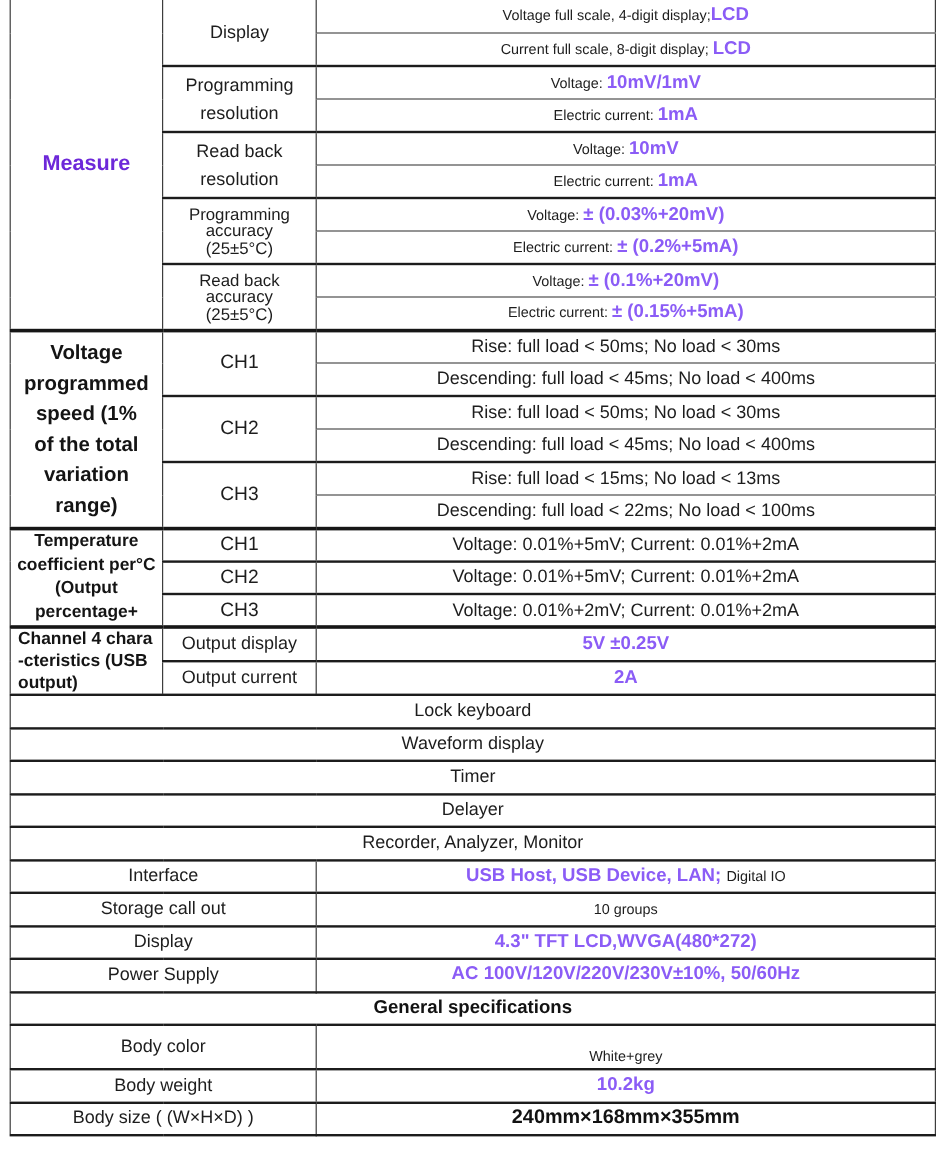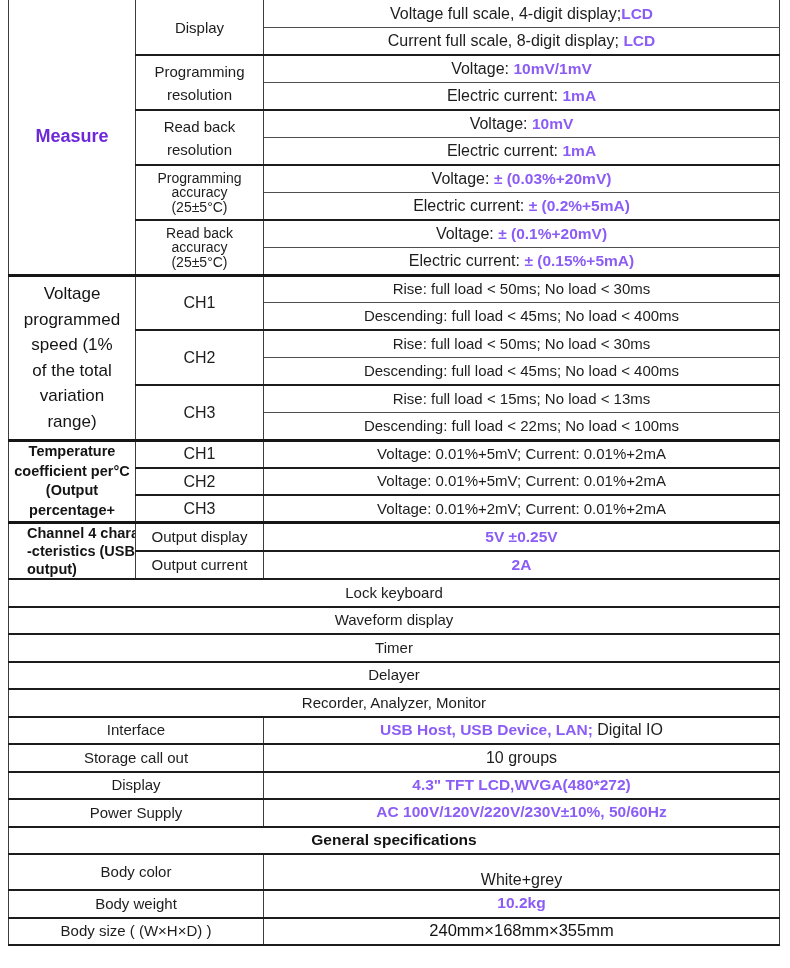--- a/index.html
+++ b/index.html
@@ -34,31 +34,31 @@
     white-space: nowrap;
     overflow: hidden;
   }
   tr { height: 27.5px; }
   td.c2, td.c3 { border-left: 1.5px solid #3d3d3d; }
   tr.t0 > td { border-top: none; }
   tr.t1 > td { border-top: 1px solid #4f4f4f; }
   tr.t2 > td { border-top: 2px solid #1c1c1c; }
   tr.t3 > td { border-top: 3px solid #161616; }
 
-  .pre  { font-weight: 400; font-size: 16px; }
+  .pre  { font-weight: 400; font-size: 12px; }
   .val  { font-weight: 700; font-size: 15.5px; color: #8b5cf6; }
-  .val-lg { font-weight: 400; font-size: 16.5px; color: #121212; }
+  .val-lg { font-weight: 700; font-size: 16.5px; color: #121212; }
   .plain { font-weight: 400; font-size: 15px; margin-top: 40px; }
 
   .title-measure { font-weight: 700; font-size: 18px; color: #6d28d9; }
   .c2-label div { font-size: 15px; line-height: 23px; }
   .lh-tight div { font-size: 14px; line-height: 14.5px; }
-  .title-speed div { font-weight: 400; font-size: 17px; line-height: 25.5px; color: #141414; }
+  .title-speed div { font-weight: 700; font-size: 17px; line-height: 25.5px; color: #141414; }
   .title-temp div { font-weight: 700; font-size: 14.5px; line-height: 19.5px; color: #141414; }
-  .title-usb { text-align: left; padding-left: 18px; }
+  .title-usb { text-align: left; padding-left: 6px; }
   .title-usb div { font-weight: 700; font-size: 14.5px; line-height: 18px; color: #141414; }
   .ch { font-size: 16px; }
   .feature { font-size: 15px; }
   .hdr { font-weight: 700; font-size: 15.5px; color: #121212; }
   td.vtop { vertical-align: top; line-height: 19px; padding-top: 15px; }
 </style>
 </head>
 <body>
 
 <div class="page">

